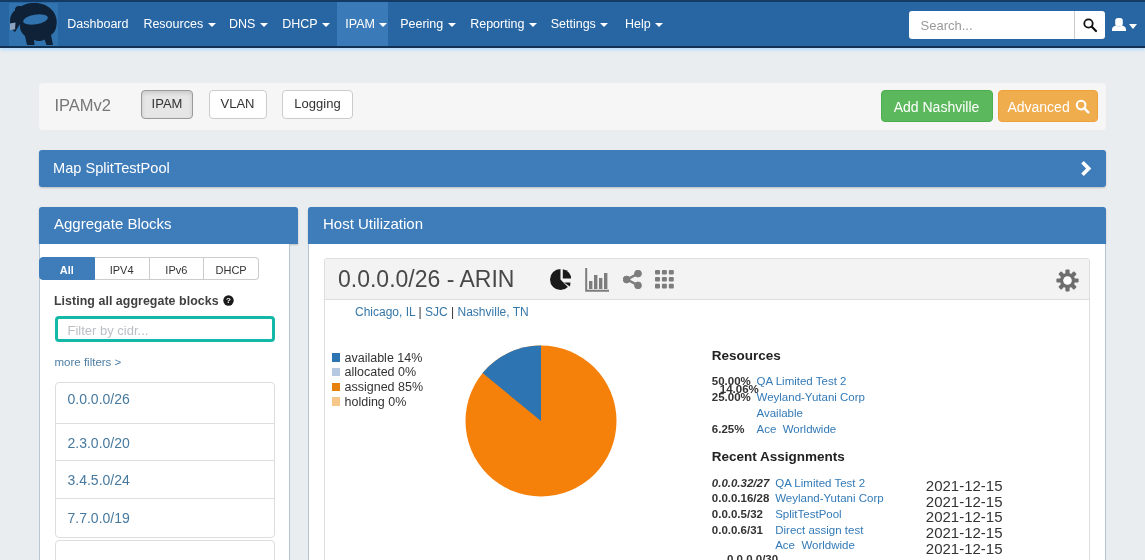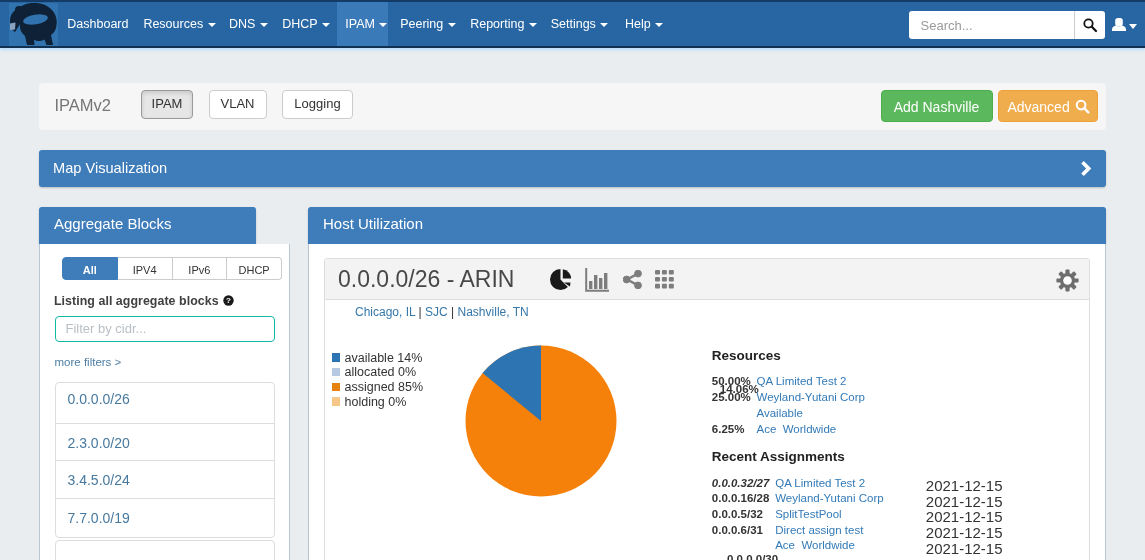--- a/index.html
+++ b/index.html
@@ -24,27 +24,27 @@
 .btn { position:absolute; font-size:13px; color:#333; text-align:center; border-radius:4px; border:1px solid #ccc; background:#fff; line-height:26.5px; height:28.5px; }
 .btn.active { background:#e6e6e6; border-color:#9a9a9a; box-shadow:inset 0 2px 4px rgba(0,0,0,.13); }
 .bigbtn { position:absolute; top:89.5px; height:32.5px; border-radius:4px; color:#fff; font-size:14px; text-align:center; line-height:32.5px; }
 
 #mapbar { position:absolute; left:39px; top:149.5px; width:1067px; height:37.5px; background:#3e7cba; border-radius:3px; box-shadow:0 1px 2px rgba(0,0,0,.2); }
 #mapbar .t { position:absolute; left:14px; top:10.5px; color:#fff; font-size:14.6px; }
 
 .panel-hd { position:absolute; top:206.5px; height:37px; background:#3e7cba; border-radius:3px 3px 0 0; color:#fff; font-size:15px; line-height:34.5px; padding-left:15px; box-shadow:0 1px 2px rgba(0,0,0,.2); }
 .panel-bd { position:absolute; top:243.5px; background:#fff; border:1px solid #b6c7d3; border-top:0; height:330px; }
 
-#tabs { position:absolute; left:62px; top:257px; width:220px; height:23px; display:flex; }
+#tabs { position:absolute; left:39px; top:257px; width:220px; height:23px; display:flex; }
 #tabs .tab { flex:1; border:1px solid #ccc; border-left-width:0; background:#fff; font-size:11px; color:#333; text-align:center; line-height:25px; }
 #tabs .tab:first-child { border-left-width:1px; border-radius:4px 0 0 4px; }
 #tabs .tab:last-child { border-radius:0 4px 4px 0; }
 #tabs .tab.on { background:#3e7cba; border-color:#3e7cba; color:#fff; font-weight:bold; }
 #listing { position:absolute; left:54px; top:293.5px; font-size:12.4px; font-weight:bold; color:#404040; letter-spacing:0.05px; }
-#filterin { position:absolute; left:54.5px; top:315.5px; width:220px; height:26px; border:1px solid #14b8a6; border-radius:4px; background:#fff; color:#b9bfc4; font-size:13px; line-height:24px; padding-left:10px; }
+#filterin { position:absolute; left:54.5px; top:315.5px; width:220px; height:26px; border:3px solid #14b8a6; border-radius:4px; background:#fff; color:#b9bfc4; font-size:13px; line-height:24px; padding-left:10px; }
 #morefilters { position:absolute; left:54.5px; top:356px; font-size:11.5px; color:#4d7da3; }
 #agglist { position:absolute; left:54.5px; top:381.5px; width:220px; height:156px; border:1px solid #ddd; border-radius:4px; background:#fff; }
 #agglist .row { border-bottom:1px solid #ddd; font-size:14px; padding-left:12px; }
 #agglist .row:nth-child(1) { height:41px; line-height:33px; }
 #agglist .row:nth-child(2) { height:37px; line-height:38.2px; }
 #agglist .row:nth-child(3) { height:38px; line-height:38px; }
 #agglist .row:nth-child(4) { height:38.5px; line-height:38.5px; border-bottom:0; }
 #agglist .row a { color:#47799f; }
 #agglist2 { position:absolute; left:54.5px; top:540px; width:220px; height:40px; border:1px solid #ddd; border-radius:4px; background:#fff; }
 
@@ -107,27 +107,27 @@
 <div class="btn" style="left:282px;top:90px;width:71px;">Logging</div>
 <div class="bigbtn" style="left:880.5px;width:112px;background:#5cb85c;border:1px solid #4cae4c;">Add Nashville</div>
 <div class="bigbtn" style="left:998px;width:100px;background:#f0ad4e;border:1px solid #eea236;">Advanced
   <svg width="15" height="15" viewBox="0 0 16 16" style="position:relative;top:2px;left:1px">
     <circle cx="6.5" cy="6.5" r="4.6" fill="none" stroke="#fff" stroke-width="2.2"></circle>
     <line x1="10" y1="10" x2="14.2" y2="14.2" stroke="#fff" stroke-width="2.6" stroke-linecap="round"></line>
   </svg>
 </div>
 
 <div id="mapbar">
-  <div class="t">Map Visualization</div>
+  <div class="t">Map SplitTestPool</div>
   <svg class="abs" style="left:1041.5px;top:11px" width="11" height="15" viewBox="0 0 11 15">
     <path d="M0.2,2.6 L2.8,0 L10.3,7.5 L2.8,15 L0.2,12.4 L5.1,7.5 Z" fill="#fff"></path>
   </svg>
 </div>
 
-<div class="panel-hd" style="left:39px;width:217px;">Aggregate Blocks</div>
+<div class="panel-hd" style="left:39px;width:259px;">Aggregate Blocks</div>
 <div class="panel-bd" style="left:39px;width:251px;"></div>
 <div id="tabs">
   <div class="tab on">All</div>
     <div class="tab">IPV4</div>
     <div class="tab">IPv6</div>
     <div class="tab">DHCP</div>
 </div>
 <div id="listing">Listing all aggregate blocks
   <svg width="11" height="11" viewBox="0 0 11 11" style="position:relative;top:1.5px;left:1px">
     <circle cx="5.5" cy="5.5" r="5.2" fill="#1a1a1a"></circle>

